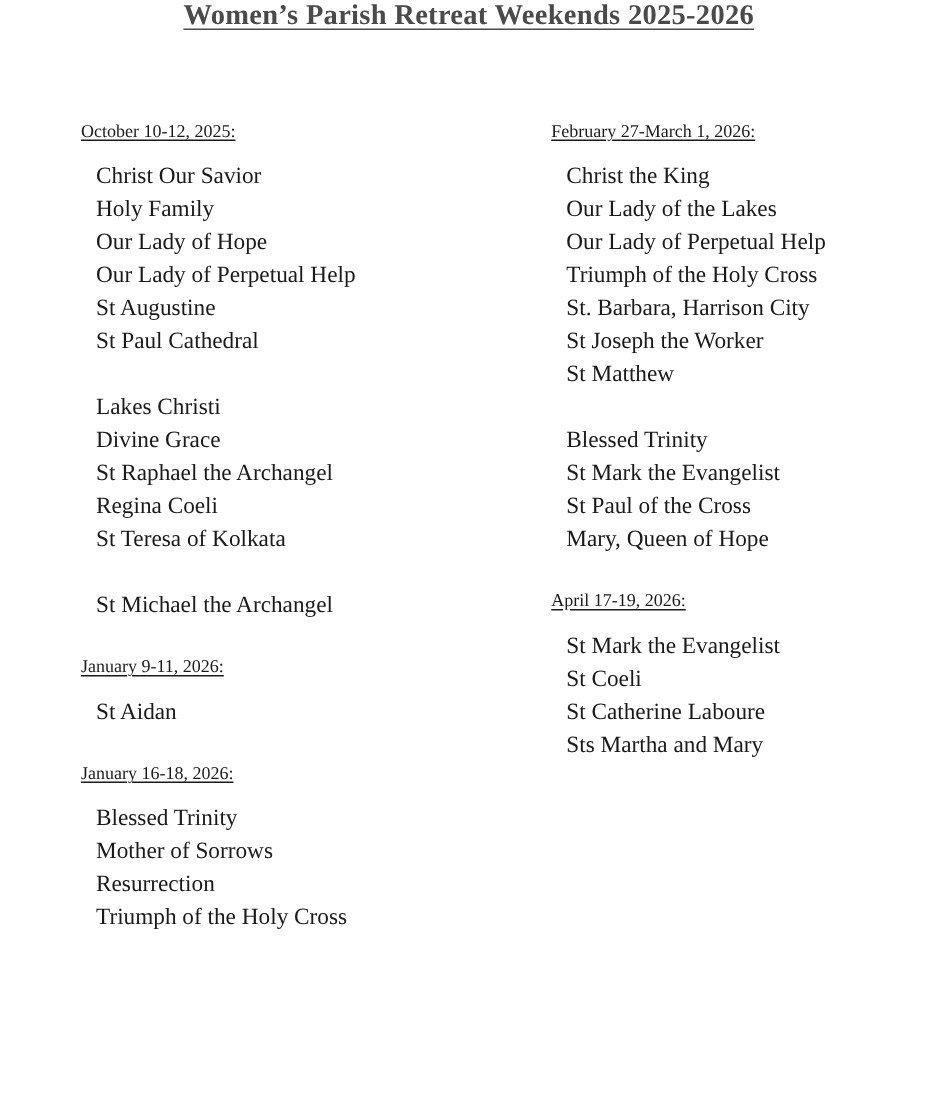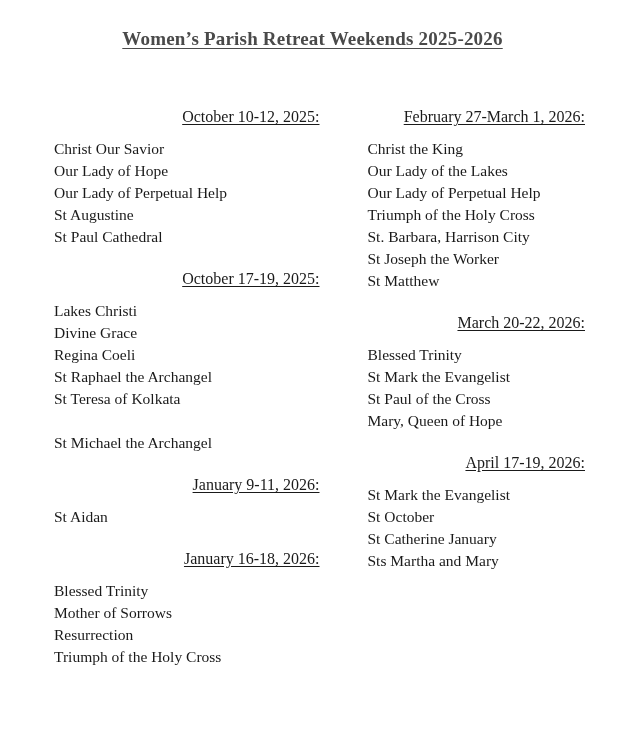--- a/index.html
+++ b/index.html
@@ -20,21 +20,20 @@
     height: 730px;
     box-sizing: border-box;
   }
   .doc-title {
     text-align: center;
     font-size: 19px;
     font-weight: bold;
     color: #4a4a4a;
     text-decoration: underline;
     text-underline-offset: 3px;
-    margin-top: 28px;
     letter-spacing: 0.2px;
   }
   .columns {
     display: flex;
     margin-top: 58px;
     padding: 0 40px 0 54px;
     box-sizing: border-box;
   }
   .column {
     width: 50%;
@@ -43,30 +42,29 @@
   .column.right {
     padding-left: 48px;
   }
   .group {
     margin-bottom: 22px;
   }
   .group:last-child {
     margin-bottom: 0;
   }
   .group-date {
-    font-size: 16px;
+    font-size: 12px;
     text-decoration: underline;
     text-underline-offset: 2px;
     margin-bottom: 12px;
     white-space: nowrap;
-    text-align: right;
   }
   .parish-list {
     list-style: none;
-    margin: 0;
+    margin: 10px;
     padding: 0;
   }
   .parish-item {
     font-size: 15.5px;
     line-height: 22px;
     white-space: nowrap;
   }
 </style>
 </head>
 <body>
@@ -76,34 +74,34 @@
   <div class="doc-title">Women’s Parish Retreat Weekends 2025-2026</div>
 
   <div class="columns">
 
     <div class="column left">
 
       <div class="group">
         <div class="group-date">October 10-12, 2025:</div>
         <ul class="parish-list">
           <li class="parish-item">Christ Our Savior</li>
+          <li class="parish-item">Holy Family</li>
           <li class="parish-item">Our Lady of Hope</li>
           <li class="parish-item">Our Lady of Perpetual Help</li>
           <li class="parish-item">St Augustine</li>
           <li class="parish-item">St Paul Cathedral</li>
         </ul>
       </div>
 
       <div class="group">
-        <div class="group-date">October 17-19, 2025:</div>
         <ul class="parish-list">
           <li class="parish-item">Lakes Christi</li>
           <li class="parish-item">Divine Grace</li>
+          <li class="parish-item">St Raphael the Archangel</li>
           <li class="parish-item">Regina Coeli</li>
-          <li class="parish-item">St Raphael the Archangel</li>
           <li class="parish-item">St Teresa of Kolkata</li>
         </ul>
       </div>
 
       <div class="group">
         <ul class="parish-list">
           <li class="parish-item">St Michael the Archangel</li>
         </ul>
       </div>
 
@@ -135,35 +133,34 @@
           <li class="parish-item">Our Lady of the Lakes</li>
           <li class="parish-item">Our Lady of Perpetual Help</li>
           <li class="parish-item">Triumph of the Holy Cross</li>
           <li class="parish-item">St. Barbara, Harrison City</li>
           <li class="parish-item">St Joseph the Worker</li>
           <li class="parish-item">St Matthew</li>
         </ul>
       </div>
 
       <div class="group">
-        <div class="group-date">March 20-22, 2026:</div>
         <ul class="parish-list">
           <li class="parish-item">Blessed Trinity</li>
           <li class="parish-item">St Mark the Evangelist</li>
           <li class="parish-item">St Paul of the Cross</li>
           <li class="parish-item">Mary, Queen of Hope</li>
         </ul>
       </div>
 
       <div class="group">
         <div class="group-date">April 17-19, 2026:</div>
         <ul class="parish-list">
           <li class="parish-item">St Mark the Evangelist</li>
-          <li class="parish-item">St October</li>
-          <li class="parish-item">St Catherine January</li>
+          <li class="parish-item">St Coeli</li>
+          <li class="parish-item">St Catherine Laboure</li>
           <li class="parish-item">Sts Martha and Mary</li>
         </ul>
       </div>
 
     </div>
 
   </div>
 
 </div>
 

